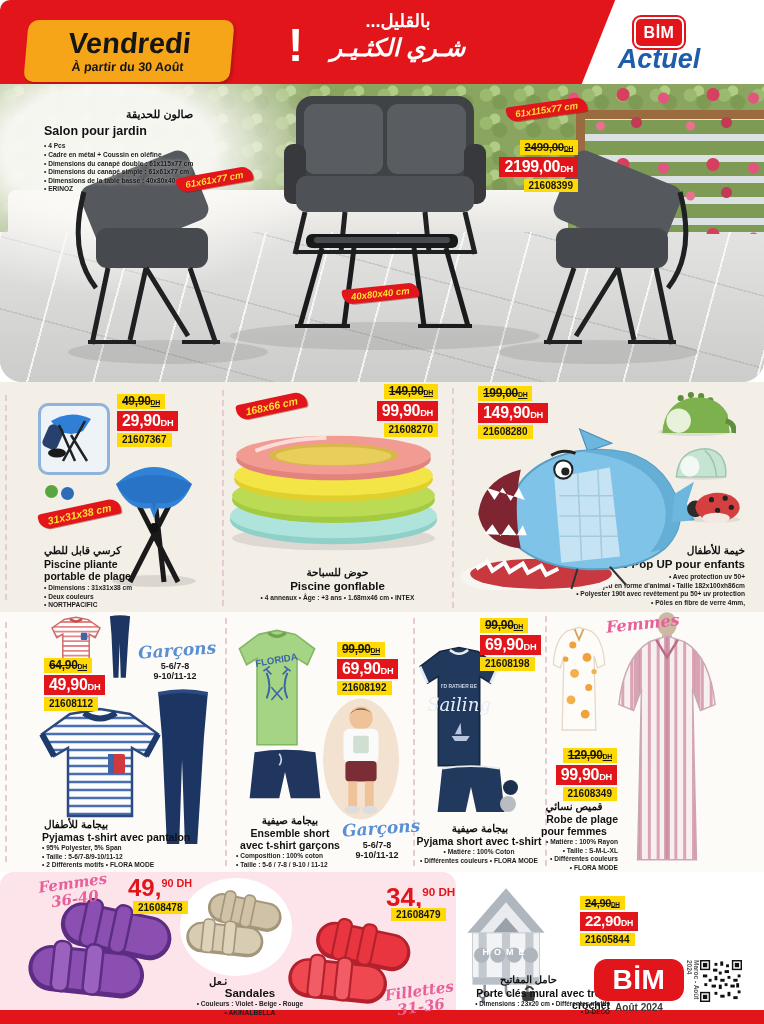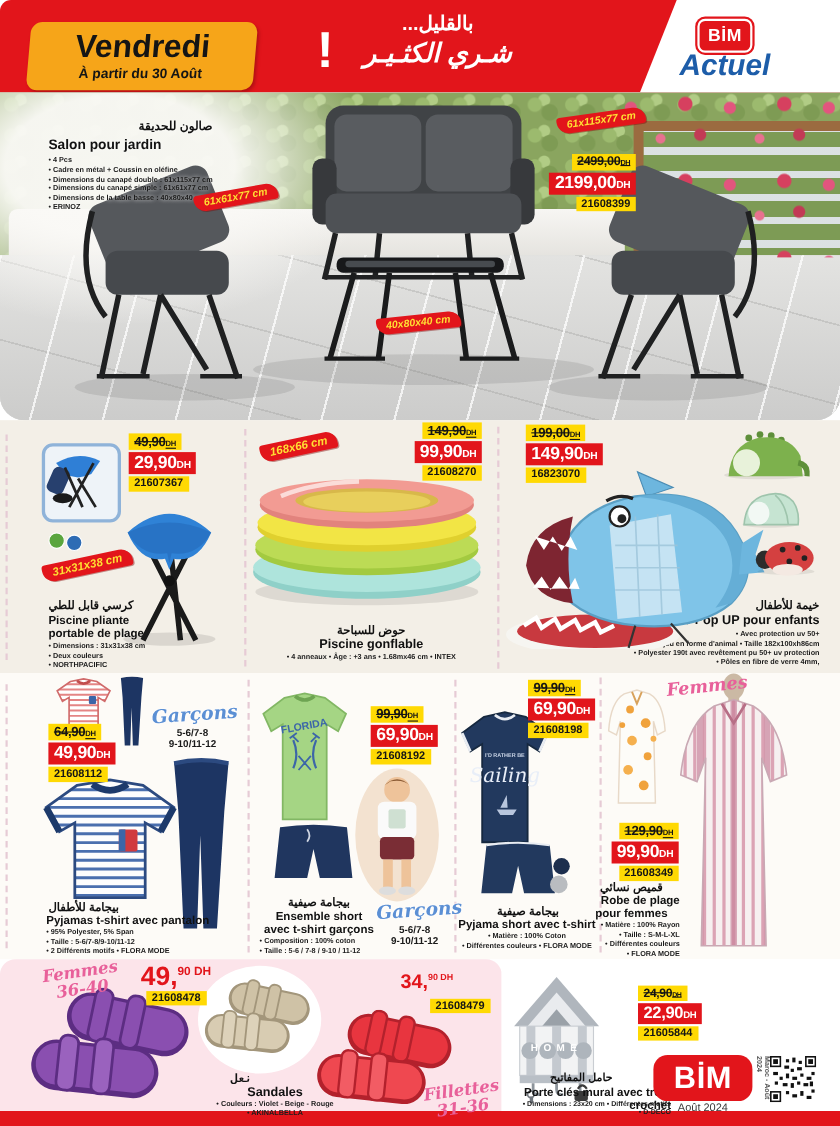--- a/index.html
+++ b/index.html
@@ -195,21 +195,21 @@
   </svg>
   <div class="abs ar" style="left:270px;top:566px;width:135px;text-align:center;font-size:10.5px;">حوض للسباحة</div>
   <div class="abs ttl" style="left:255px;top:580px;width:165px;text-align:center;font-size:11.5px;">Piscine gonflable</div>
   <div class="abs blist" style="left:230px;top:594px;width:215px;text-align:center;font-size:6.6px;font-weight:700;">
     <div>4 anneaux • Âge : +3 ans • 1.68mx46 cm • INTEX</div>
   </div>
 
   <div class="tagcol left" style="left:478px;top:386px;">
     <div class="tag t-old"><span class="strike"><span>199,00</span><span class="cur">DH</span></span></div>
     <div class="tag t-new"><span>149,90</span><span class="cur">DH</span></div>
-    <div class="tag t-code">16823070</div>
+    <div class="tag t-code">21608280</div>
   </div>
   <svg class="abs" style="left:458px;top:426px;z-index:3;" width="238" height="164" viewBox="0 -8 235 160">
     <ellipse cx="80" cy="140" rx="78" ry="18" fill="#f6f5f1"></ellipse>
     <ellipse cx="82" cy="137" rx="70" ry="15" fill="#c8393f"></ellipse>
     <path d="M18,132 l11,-7 5,9 12,-8 5,9 13,-8 5,9 13,-7 5,9 12,-6" stroke="#fff" stroke-width="4" fill="none"></path>
     <path d="M128,16 L120,-6 L152,8 Z" fill="#6db6de" stroke="#4a8cb4"></path>
     <path d="M48,98 Q46,30 118,16 Q190,6 214,58 Q228,88 204,112 Q175,136 120,132 Q70,128 48,98 Z" fill="#7fc4e8" stroke="#5a9fc4" stroke-width="2"></path>
     <path d="M118,16 Q190,6 214,58 Q228,88 204,112 L190,116 Q214,86 200,56 Q182,22 118,16 Z" fill="#65aed6"></path>
     <path d="M95,42 L150,32 L160,120 L102,126 Z" fill="#dcedf7" opacity=".75"></path>
     <path d="M100,60 H156 M100,80 H158 M100,100 H159 M118,34 L122,124 M138,32 L142,122" stroke="#9cc4da" stroke-width="1.5" opacity=".8"></path>
@@ -478,21 +478,21 @@
       <rect x="52" y="1" width="16" height="48" rx="7" fill="#e8353f" stroke="#b3212c" stroke-width="2.5"></rect>
     </g>
     <g transform="translate(0,44) rotate(6 75 30)">
       <rect x="0" y="6" width="116" height="46" rx="23" fill="#b3212c"></rect>
       <rect x="4" y="9" width="108" height="38" rx="19" fill="#ef4850"></rect>
       <rect x="24" y="1" width="17" height="50" rx="7" fill="#f25c64" stroke="#b3212c" stroke-width="2.5"></rect>
       <rect x="56" y="1" width="17" height="50" rx="7" fill="#f25c64" stroke="#b3212c" stroke-width="2.5"></rect>
     </g>
   </svg>
 
-  <div class="redprice" style="left:364px;top:882px;font-size:18px;text-align:center;"><span>34,</span><sup>90 DH</sup></div>
+  <div class="redprice" style="left:386px;top:882px;font-size:26px;text-align:center;"><span>34,</span><sup>90 DH</sup></div>
   <div class="tag t-code abs" style="left:391px;top:908px;z-index:6;">21608479</div>
 
   <div class="abs ar" style="left:210px;top:975px;width:80px;text-align:left;font-size:10.5px;z-index:5;font-family:Liberation Mono, monospace;">نعل</div>
   <div class="abs ttl" style="left:205px;top:987px;width:90px;text-align:center;font-size:11.5px;z-index:5;">Sandales</div>
   <div class="abs blist" style="left:180px;top:1000px;width:140px;text-align:center;font-size:6.6px;font-weight:700;z-index:5;">
     <div>Couleurs : Violet - Beige - Rouge</div>
     <div>AKINALBELLA</div>
   </div>
   <div class="abs script-pink" style="left:386px;top:984px;width:68px;text-align:center;font-size:15px;transform:rotate(-8deg);z-index:5;">
     <div>Fillettes</div>
@@ -525,21 +525,21 @@
     <div class="tag t-code">21605844</div>
   </div>
   <div class="abs ar" style="left:500px;top:974px;width:110px;text-align:left;font-size:10px;z-index:5;">حامل المفاتيح</div>
   <div class="abs ttl" style="left:455px;top:987px;width:155px;text-align:right;font-size:10.5px;z-index:5;">Porte clés mural avec trois crochet</div>
   <div class="abs blist" style="left:448px;top:1000px;width:162px;text-align:right;font-size:6.4px;font-weight:700;z-index:5;">
     <div>Dimensions : 23x20 cm • Différentes motifs</div>
     <div>D-DECO</div>
   </div>
 
   <div class="bimbadge" style="left:594px;top:959px;width:90px;height:42px;font-size:28px;border-radius:13px;z-index:5;">BİM</div>
-  <div class="abs" style="left:594px;top:1002px;width:90px;text-align:center;font-size:10px;font-weight:400;color:#3a3a3a;z-index:5;">Août 2024</div>
+  <div class="abs" style="left:594px;top:1002px;width:90px;text-align:center;font-size:10px;font-weight:700;color:#3a3a3a;z-index:5;">Août 2024</div>
   <div class="vtext" style="left:686px;top:960px;height:44px;">Maroc - Août 2024</div>
   <svg class="abs" style="left:700px;top:960px;z-index:5;" width="42" height="42" viewBox="0 0 29 29">
     <rect width="29" height="29" fill="#fff"></rect>
     <g fill="#111">
       <rect width="7" height="7"></rect>
         <rect x="1" y="1" width="5" height="5" fill="#fff"></rect>
         <rect x="2" y="2" width="3" height="3"></rect>
       <rect x="22" width="7" height="7"></rect>
         <rect x="23" y="1" width="5" height="5" fill="#fff"></rect>
         <rect x="24" y="2" width="3" height="3"></rect>

